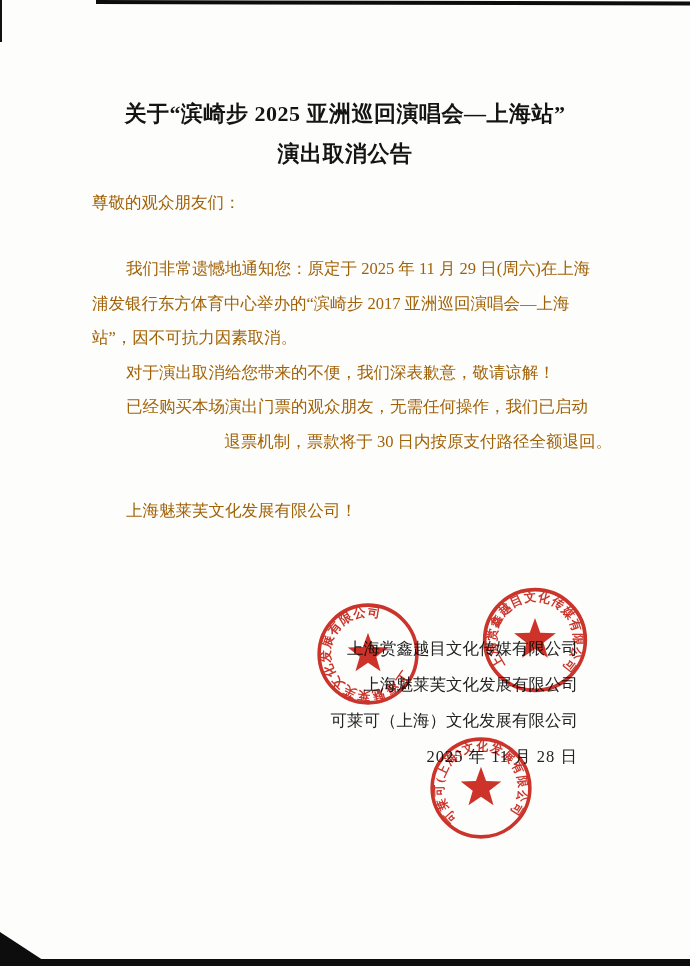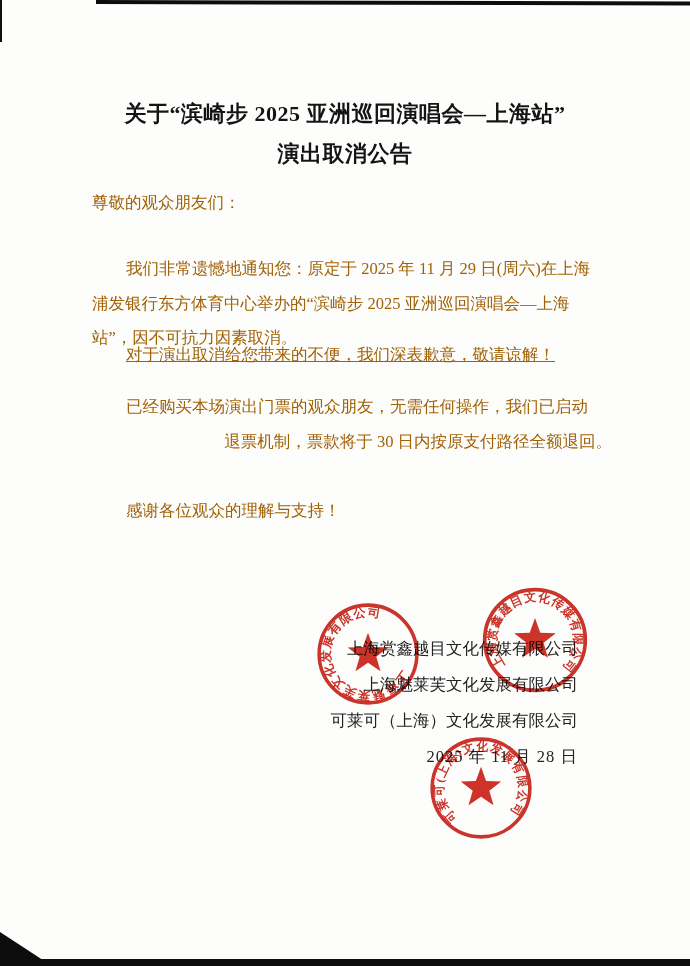--- a/index.html
+++ b/index.html
@@ -45,21 +45,21 @@
   .bline {
     position: absolute; left: 92px; width: 520px;
     font-size: 16.5px; color: #a16207;
     white-space: nowrap;
   }
   .indent { padding-left: 34px; }
   .l1 { top: 192px; }
   .l2 { top: 258px; }
   .l3 { top: 293px; }
   .l4 { top: 327px; }
-  .l5 { top: 344px; text-decoration: underline; }
+  .l5 { top: 362px; }
   .l6 { top: 396px; }
   .l7 { top: 431px; text-align: right; }
   .l8 { top: 500px; }
   .sig {
     position: absolute; right: 112px; width: 420px;
     text-align: right;
     font-size: 16.5px; color: #222;
     white-space: nowrap;
   }
   .s1 { top: 638px; }
@@ -94,26 +94,26 @@
   <div class="scan-top"></div>
   <div class="scan-left"></div>
   <div class="scan-bottom"></div>
   <div class="scan-corner"></div>
 
   <div class="title title-1">关于“滨崎步 2025 亚洲巡回演唱会—上海站”</div>
   <div class="title title-2">演出取消公告</div>
 
   <div class="bline l1">尊敬的观众朋友们：</div>
   <div class="bline l2 indent">我们非常遗憾地通知您：原定于 2025 年 11 月 29 日(周六)在上海</div>
-  <div class="bline l3">浦发银行东方体育中心举办的“滨崎步 2025 亚洲巡回演唱会—上海</div>
+  <div class="bline l3">浦发银行东方体育中心举办的“滨崎步 2017 亚洲巡回演唱会—上海</div>
   <div class="bline l4">站”，因不可抗力因素取消。</div>
   <div class="bline l5 indent">对于演出取消给您带来的不便，我们深表歉意，敬请谅解！</div>
   <div class="bline l6 indent">已经购买本场演出门票的观众朋友，无需任何操作，我们已启动</div>
   <div class="bline l7">退票机制，票款将于 30 日内按原支付路径全额退回。</div>
-  <div class="bline l8 indent">感谢各位观众的理解与支持！</div>
+  <div class="bline l8 indent">上海魅莱芙文化发展有限公司！</div>
 
   <div class="sig s1">上海赏鑫越目文化传媒有限公司</div>
   <div class="sig s2">上海魅莱芙文化发展有限公司</div>
   <div class="sig s3">可莱可（上海）文化发展有限公司</div>
   <div class="sig s4">2025 年 11 月 28 日</div>
 
   <svg class="stamp stamp-a" viewBox="0 0 170 170">
     <defs>
       <path id="arc-a" d="M 51.1,118.9 A 48,48 0 1 1 118.9,118.9"></path>
     </defs>

